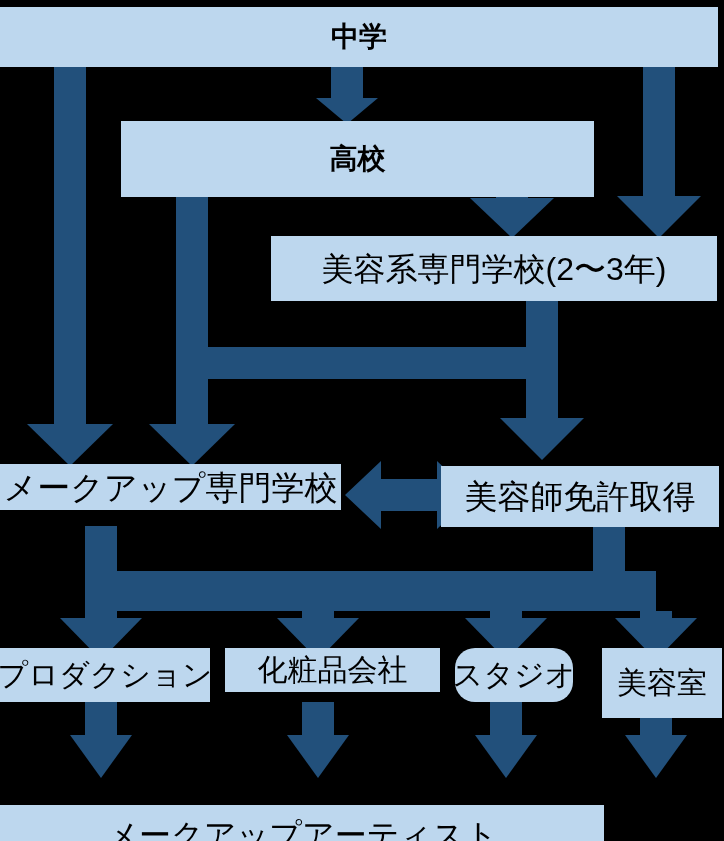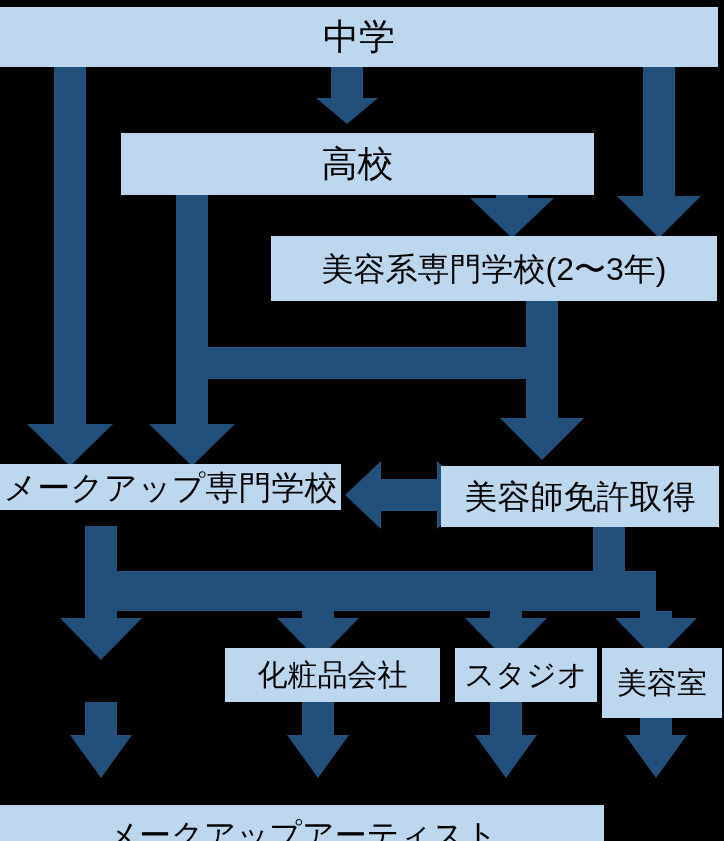--- a/index.html
+++ b/index.html
@@ -37,21 +37,21 @@
     color: #000000;
     line-height: 1;
     white-space: nowrap;
   }
   .node-label {
     display: block;
     color: #000000;
     font-weight: 400;
     letter-spacing: 0px;
   }
-  .lbl-40 { font-size: 36px; }
+  .lbl-40 { font-size: 28px; font-weight: bold; }
   .lbl-36 { font-size: 32px; }
   .lbl-33 { font-size: 33px; }
   .lbl-30 { font-size: 30px; }
 </style>
 </head>
 <body>
 
 <div id="diagram-root">
 
   <svg class="flow" viewBox="0 0 724 841" aria-hidden="true">
@@ -127,42 +127,45 @@
     <g>
       <rect x="640" y="702" width="32" height="40" fill="#22507b"></rect>
       <polygon points="625,735 687,735 656,778" fill="#22507b"></polygon>
     </g>
   </svg>
 
   <div class="node-box" style="left:0px; top:7px; width:718px; height:60px;">
     <span class="node-label lbl-40">中学</span>
   </div>
 
-  <div class="node-box" style="left:121px; top:121px; width:473px; height:62px;margin-top:12px;">
+  <div class="node-box" style="left:121px; top:121px; width:473px; height:76px;">
     <span class="node-label lbl-40">高校</span>
   </div>
 
   <div class="node-box" style="left:271px; top:236px; width:446px; height:65px;">
     <span class="node-label lbl-36">美容系専門学校(2〜3年)</span>
   </div>
 
   <div class="node-box" style="left:0px; top:464px; width:341px; height:46px;">
     <span class="node-label lbl-33">メークアップ専門学校</span>
   </div>
 
   <div class="node-box" style="left:441px; top:466px; width:278px; height:61px;">
     <span class="node-label lbl-33">美容師免許取得</span>
   </div>
 
+  <div class="node-box" style="left:0px; top:648px; width:210px; height:54px;">
+    <span class="node-label lbl-30">プロダクション</span>
+  </div>
 
-  <div class="node-box" style="left:225px; top:648px; width:215px; height:54px;justify-content:center;">
+  <div class="node-box" style="left:225px; top:648px; width:215px; height:44px;justify-content:center;">
     <span class="node-label lbl-30">化粧品会社</span>
   </div>
 
-  <div class="node-box" style="left:455px; top:648px; width:142px; height:54px;">
+  <div class="node-box" style="left:455px; top:648px; width:118px; height:54px;border-radius:20px;">
     <span class="node-label lbl-30">スタジオ</span>
   </div>
 
   <div class="node-box" style="left:602px; top:648px; width:120px; height:70px;">
     <span class="node-label lbl-30">美容室</span>
   </div>
 
   <div class="node-box" style="left:0px; top:766px; width:604px; height:59px;margin-top:39px;">
     <span class="node-label lbl-36">メークアップアーティスト</span>
   </div>

